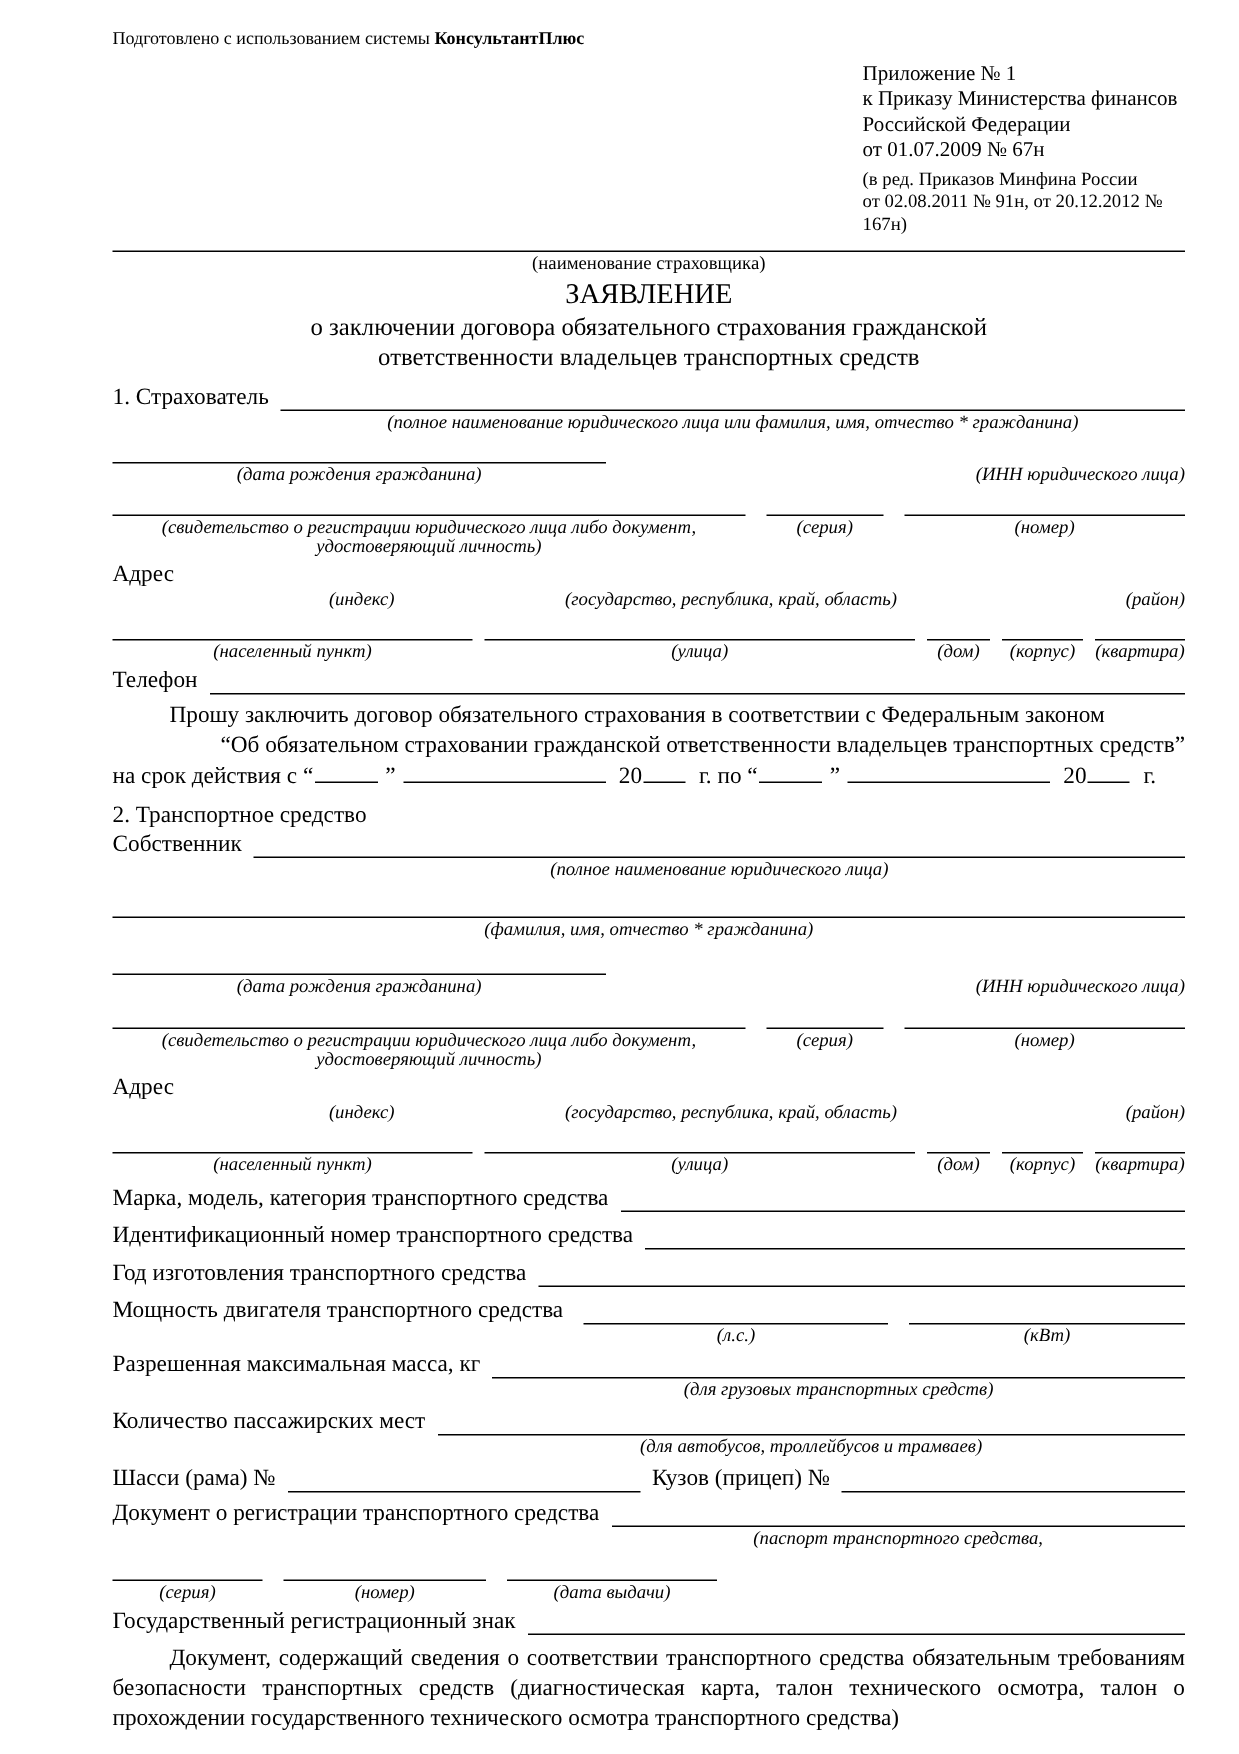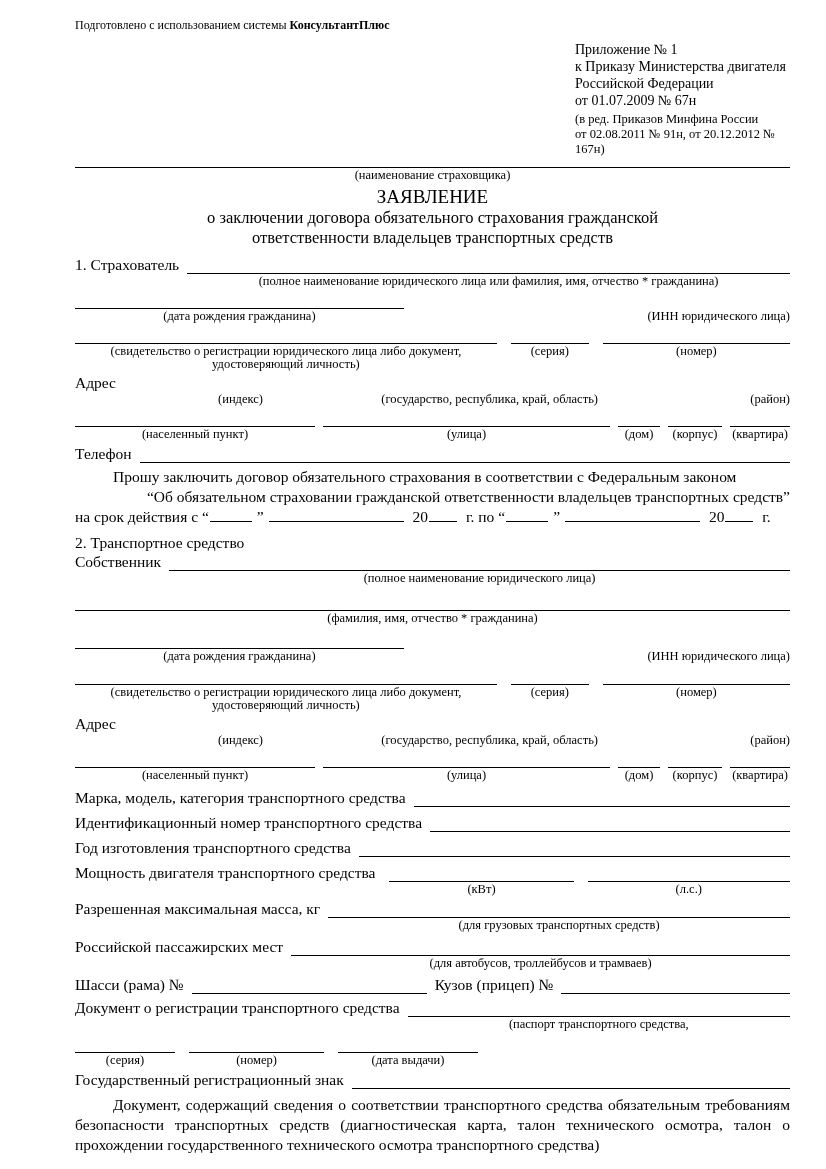--- a/index.html
+++ b/index.html
@@ -15,21 +15,21 @@
   .edition{margin-left:500px;margin-top:3px;font-size:12.5px;line-height:15px;}
   .toprule{border-top:1px solid #000;margin-top:10px;height:0;}
   .insurer-hint{font-size:12.5px;line-height:14px;text-align:center;}
   .doc-title{font-size:19px;line-height:23px;text-align:center;margin-top:3px;}
   .doc-sub{font-size:16.5px;line-height:20px;text-align:center;}
   
   .fr{display:flex;align-items:flex-start;margin-top:3px;}
   .txt{white-space:nowrap;line-height:17px;}
   .cell{display:flex;flex-direction:column;min-width:0;}
   .ln{height:17px;border-bottom:1px solid #000;}
-  .ht{font-size:12.5px;line-height:13px;padding-top:1px;text-align:center;white-space:nowrap;}
+  .ht{font-size:12.5px;line-height:13px;padding-top:1px;text-align:center;white-space:nowrap;font-style:italic;}
   .ht.wrapok{white-space:normal;}
   .gap8 > * + *{margin-left:8px;}
   .gap12 > * + *{margin-left:12px;align-items:flex-end;}
   .gap14 > * + *{margin-left:14px;}
   .para{line-height:20px;text-indent:38px;margin-top:4px;}
   .para2{line-height:20px;margin-top:0;text-align:right;}
   .termline{line-height:20px;white-space:nowrap;}
   .ib{display:inline-block;border-bottom:1px solid #000;height:14px;vertical-align:baseline;margin:0 5px;}
   .ib.nml{margin-left:1px;}
   .w42{width:42px;} .w135{width:135px;} .w28{width:28px;}
@@ -40,21 +40,21 @@
 </style>
 </head>
 <body>
 
 <div class="page">
 
   <div class="prepared"><span>Подготовлено с использованием системы</span>&nbsp;<b>КонсультантПлюс</b></div>
 
   <div class="appendix">
     <div>Приложение № 1</div>
-    <div>к Приказу Министерства двигателя</div>
+    <div>к Приказу Министерства финансов</div>
     <div>Российской Федерации</div>
     <div>от 01.07.2009 № 67н</div>
   </div>
   <div class="edition">
     <div>(в ред. Приказов Минфина России</div>
     <div>от 02.08.2011 № 91н, от 20.12.2012 № 167н)</div>
   </div>
 
   <div class="toprule"></div>
   <div class="insurer-hint">(наименование страховщика)</div>
@@ -252,40 +252,40 @@
 
   <div class="fr gap8 mt7">
     <span class="txt">Год изготовления транспортного средства</span>
     <div class="cell" style="flex:1">
       <div class="ln"></div>
     </div>
   </div>
 
   <div class="fr gap14 mt7">
     <span class="txt">Мощность двигателя транспортного средства</span>
+    <div class="cell" style="flex:1.1">
+      <div class="ln"></div>
+      <div class="ht">(л.с.)</div>
+    </div>
     <div class="cell" style="flex:1">
       <div class="ln"></div>
       <div class="ht">(кВт)</div>
-    </div>
-    <div class="cell" style="flex:1.1">
-      <div class="ln"></div>
-      <div class="ht">(л.с.)</div>
     </div>
   </div>
 
   <div class="fr gap8 mt4">
     <span class="txt">Разрешенная максимальная масса, кг</span>
     <div class="cell" style="flex:1">
       <div class="ln"></div>
       <div class="ht">(для грузовых транспортных средств)</div>
     </div>
   </div>
 
   <div class="fr gap8 mt6">
-    <span class="txt">Российской пассажирских мест</span>
+    <span class="txt">Количество пассажирских мест</span>
     <div class="cell" style="flex:1">
       <div class="ln"></div>
       <div class="ht">(для автобусов, троллейбусов и трамваев)</div>
     </div>
   </div>
 
   <div class="fr gap8 mt6">
     <span class="txt">Шасси (рама) №</span>
     <div class="cell" style="flex:0 0 235px">
       <div class="ln"></div>

